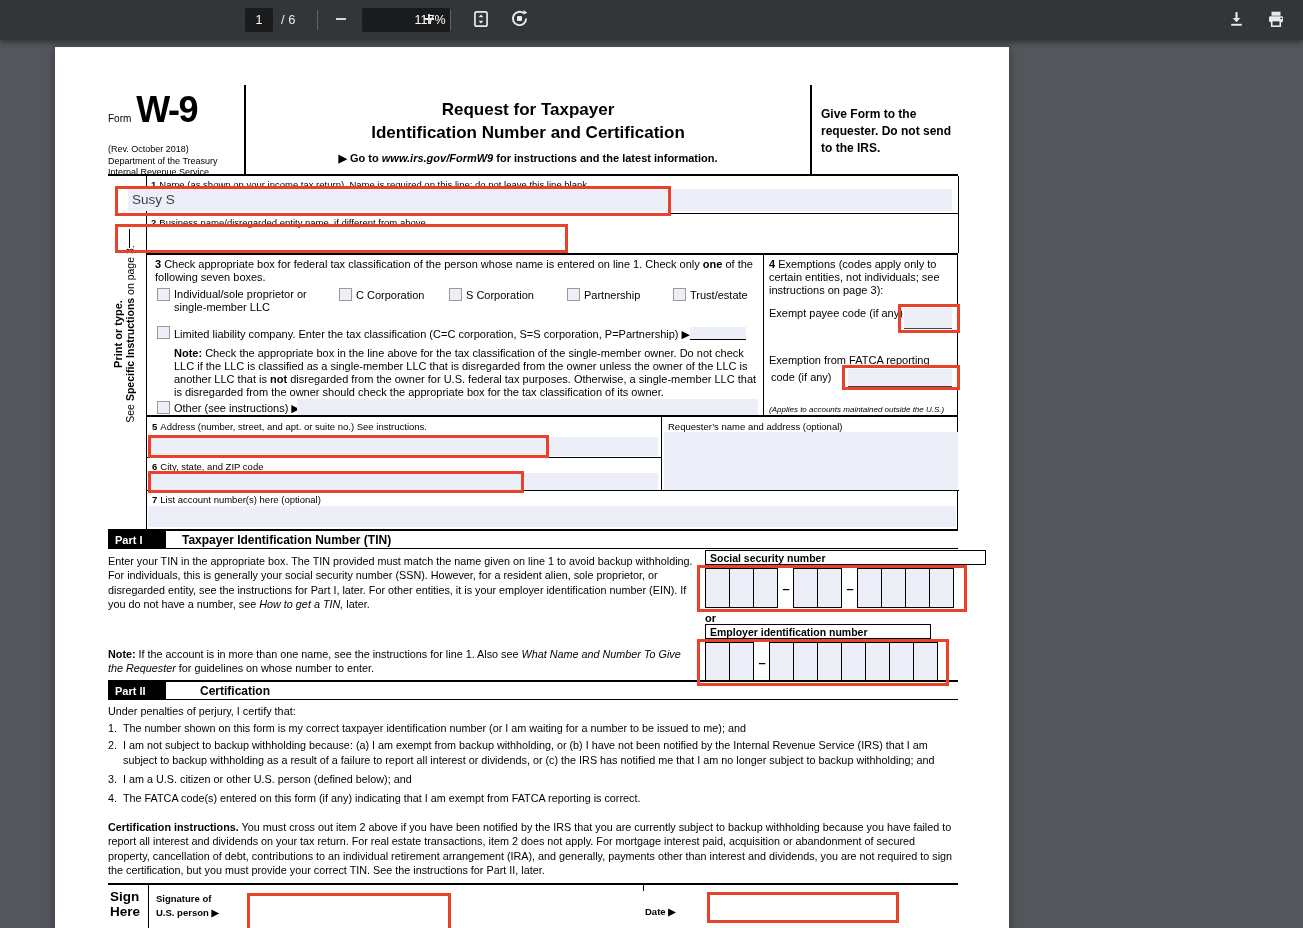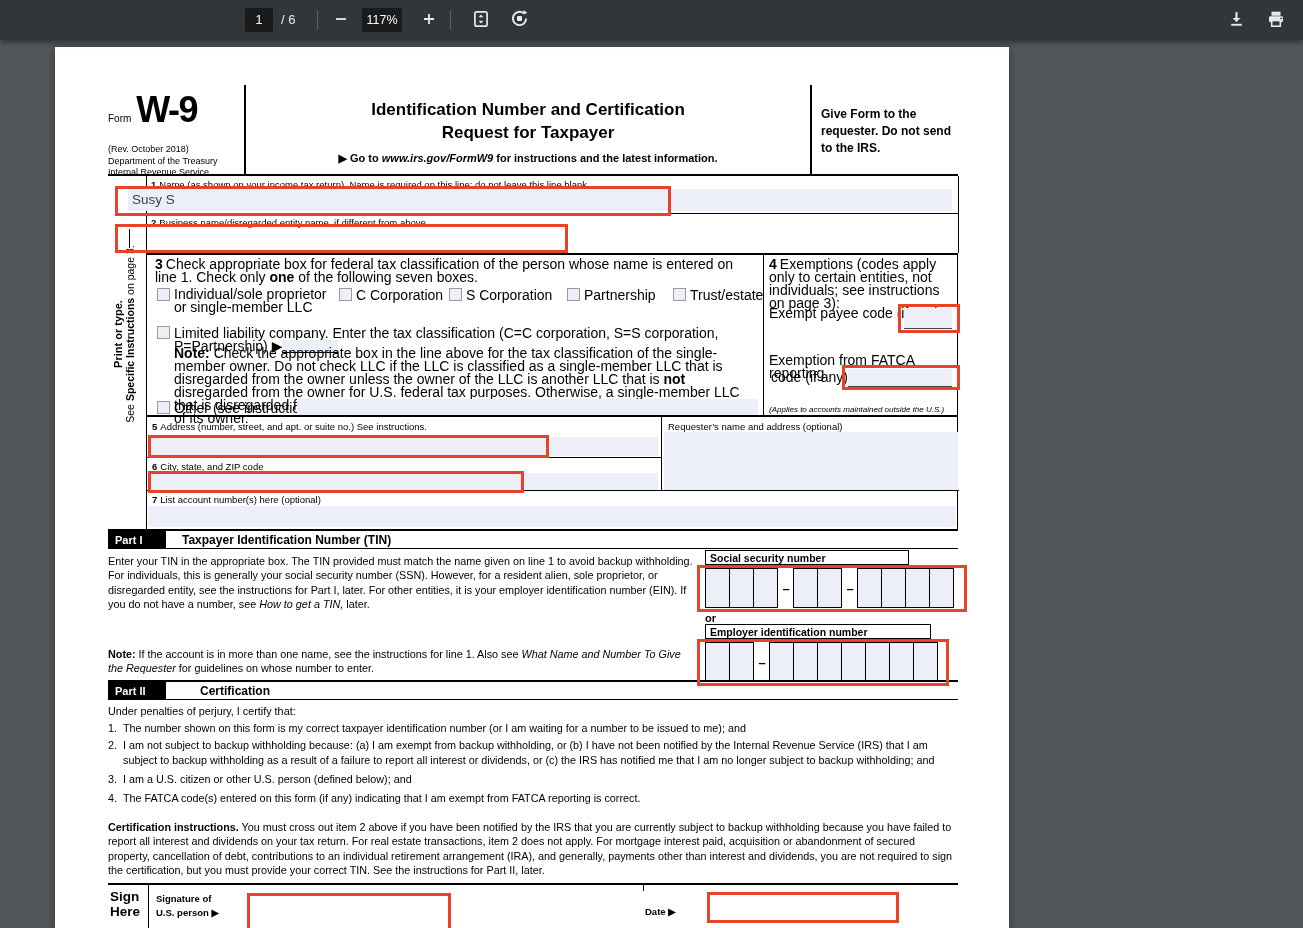--- a/index.html
+++ b/index.html
@@ -16,42 +16,42 @@
     justify-content:center;background:transparent;border:none;padding:0;cursor:pointer;}
   
   .page{position:absolute;left:55px;top:47px;width:954px;height:881px;background:#fff;
     box-shadow:0 2px 8px rgba(0,0,0,.4);overflow:hidden;color:#000;}
   .lbl{font-size:9.5px;line-height:11px;}
   .lbl b{margin-right:3px;}
   .t9{font-size:9px;line-height:11.5px;}
   .field{background:#eceef8;}
   .hl{border:3px solid #e8432a;z-index:6;pointer-events:none;}
   .cb{width:11px;height:11px;background:#eceef8;border:1px solid #9a9a9a;display:inline-block;}
-  .cbl{font-size:14px;line-height:12.5px;}
+  .cbl{font-size:11px;line-height:12.5px;}
   .body-txt{font-size:10.8px;line-height:14.3px;}
   .badge{background:#000;color:#fff;font-weight:bold;font-size:11px;width:58px;
     display:flex;align-items:center;padding-left:7px;box-sizing:border-box;}
   .cell{width:23px;height:38px;background:#eceef8;border:1px solid #000;margin-left:-1px;}
   .dash{width:16px;text-align:center;font-weight:bold;font-size:13px;}
   .seclbl{font-weight:bold;font-size:10.5px;border:1px solid #000;height:15px;
     display:flex;align-items:center;padding-left:4px;}
 </style>
 </head>
 <body>
 
 <div class="toolbar">
   <div class="tb-box" style="left:245px;width:28px;">1</div>
   <span class="tb-text" style="left:281px;">/  6</span>
   <div class="tb-sep" style="left:317px;"></div>
   <button class="tb-btn" style="left:329px;">
     <span><svg width="16" height="16" viewBox="0 0 16 16">
           <path d="M3 8h10" stroke="#e8eaed" stroke-width="1.8"></path>
         </svg></span>
   </button>
-  <div class="tb-box" style="left:362px;width:40px;">117%</div>
+  <div class="tb-box" style="left:362px;width:40px;padding-left:48px;">117%</div>
   <button class="tb-btn" style="left:417px;">
     <span><svg width="16" height="16" viewBox="0 0 16 16">
           <path d="M8 3v10M3 8h10" stroke="#e8eaed" stroke-width="1.8"></path>
         </svg></span>
   </button>
   <div class="tb-sep" style="left:450px;"></div>
   <button class="tb-btn" style="left:469px;">
     <span><svg width="18" height="18" viewBox="0 0 16 16">
           <rect x="2.6" y="1.6" width="10.8" height="12.8" rx="1.6" fill="none" stroke="#e8eaed" stroke-width="1.5"></rect>
           <polygon points="8,4 10.1,6.5 5.9,6.5" fill="#e8eaed"></polygon>
@@ -89,22 +89,22 @@
       <div style="display:flex;align-items:baseline;gap:5px;">
         <span style="font-size:10px;">Form</span>
         <span style="font-size:36px;font-weight:bold;letter-spacing:-1.5px;line-height:34px;">W-9</span>
       </div>
       <div class="t9" style="margin-top:17px;">(Rev. October 2018)</div>
       <div class="t9">Department of the Treasury</div>
       <div class="t9">Internal Revenue Service</div>
     </div>
     <div style="flex:1;border-left:2px solid #000;border-right:2px solid #000;text-align:center;padding-top:13px;">
       <div style="font-size:17px;font-weight:bold;line-height:23px;">
+        <div>Request for Taxpayer</div>
         <div>Identification Number and Certification</div>
-        <div>Request for Taxpayer</div>
       </div>
       <div style="font-size:11px;font-weight:bold;margin-top:8px;">
         <span>▶</span>
         <span>Go to</span>
         <i>www.irs.gov/FormW9</i>
         <span>for instructions and the latest information.</span>
       </div>
     </div>
     <div style="width:146px;box-sizing:border-box;padding:21px 4px 0 9px;font-weight:bold;font-size:12px;line-height:17px;">Give Form to the requester. Do not send to the IRS.</div>
   </div>
@@ -189,21 +189,21 @@
     <div style="margin-left:16px;font-weight:bold;font-size:12px;align-self:center;">Taxpayer Identification Number (TIN)</div>
   </div>
 
   <div class="abs body-txt" style="left:53px;top:507px;width:585px;">
     <span>Enter your TIN in the appropriate box. The TIN provided must match the name given on line 1 to avoid backup withholding. For individuals, this is generally your social security number (SSN). However, for a resident alien, sole proprietor, or disregarded entity, see the instructions for Part I, later. For other entities, it is your employer identification number (EIN). If you do not have a number, see </span><i>How to get a TIN,</i><span> later.</span>
   </div>
   <div class="abs body-txt" style="left:53px;top:600px;width:585px;">
     <b>Note:</b><span> If the account is in more than one name, see the instructions for line 1. Also see </span><i>What Name and Number To Give the Requester</i><span> for guidelines on whose number to enter.</span>
   </div>
 
-  <div class="abs seclbl" style="left:650px;top:503px;width:204px;box-sizing:border-box;">Social security number</div>
+  <div class="abs seclbl" style="left:650px;top:503px;width:281px;box-sizing:border-box;">Social security number</div>
   <div class="abs" style="left:651px;top:521px;display:flex;align-items:center;">
     <span class="cell"></span>
       <span class="cell"></span>
       <span class="cell"></span>
     <span class="dash">–</span>
     <span class="cell"></span>
       <span class="cell"></span>
     <span class="dash">–</span>
     <span class="cell"></span>
       <span class="cell"></span>

